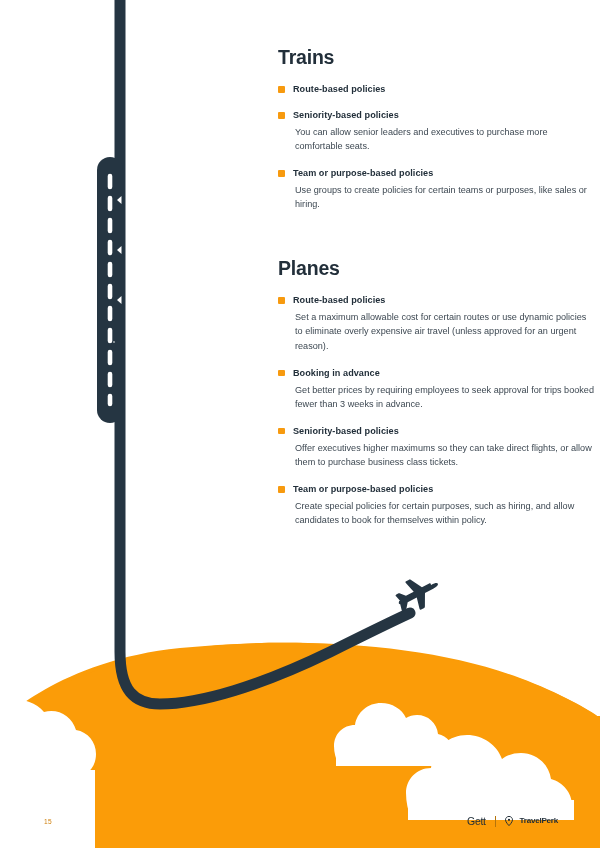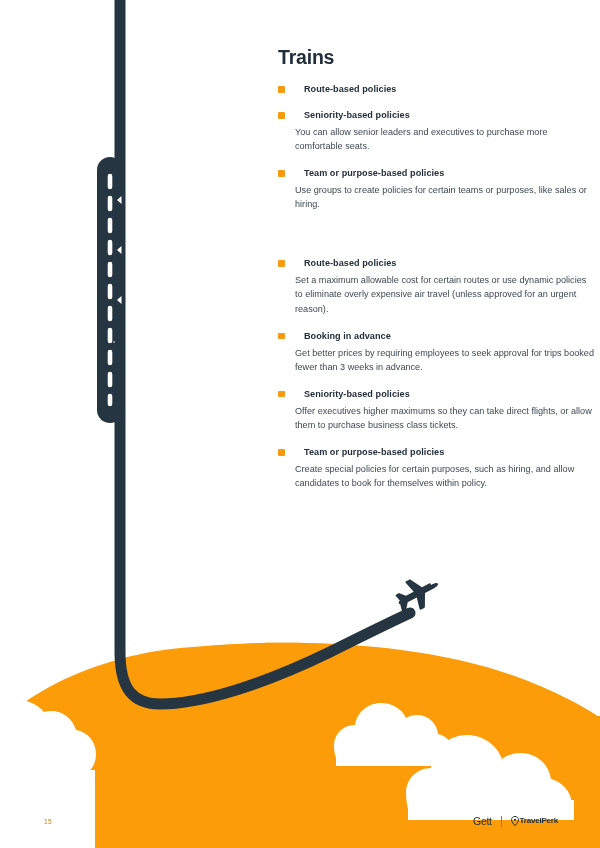--- a/index.html
+++ b/index.html
@@ -47,21 +47,21 @@
     color:#222f3a;
     letter-spacing:-0.2px;
     margin-bottom:14px;
   }
 
   .policy { margin-bottom:14px; }
   .policy:last-child { margin-bottom:0; }
 
   .policy-head {
     position:relative;
-    padding-left:26px;
+    padding-left:15px;
     font-size:9.1px;
     font-weight:bold;
     color:#222f3a;
     letter-spacing:0.05px;
     margin-bottom:4px;
     line-height:12px;
   }
   .bullet {
     position:absolute;
     left:0; top:3px;
@@ -107,21 +107,21 @@
   }
   .brand-divider {
     width:1px;
     height:11px;
     background:#b4740c;
     display:block;
   }
   .brand-tp {
     display:flex;
     align-items:center;
-    gap:1px;
+    gap:7px;
   }
   .tp-mark { display:block; width:8px; height:10px; }
   .brand-tp-name {
     font-size:8.1px;
     font-weight:bold;
     color:#1d2b36;
     letter-spacing:-0.25px;
     line-height:10px;
   }
 </style>
@@ -250,20 +250,21 @@
       <div class="policy">
         <div class="policy-head">
           <span class="bullet"></span>
           <span>Team or purpose-based policies</span>
         </div>
         <div class="policy-body">Use groups to create policies for certain teams or purposes, like sales or hiring.</div>
       </div>
     </div>
 
     <div class="section planes">
+      <div class="sec-title">Planes</div>
 
       <div class="policy">
         <div class="policy-head">
           <span class="bullet"></span>
           <span>Route-based policies</span>
         </div>
         <div class="policy-body">Set a maximum allowable cost for certain routes or use dynamic policies to eliminate overly expensive air travel (unless approved for an urgent reason).</div>
       </div>
 
       <div class="policy">

